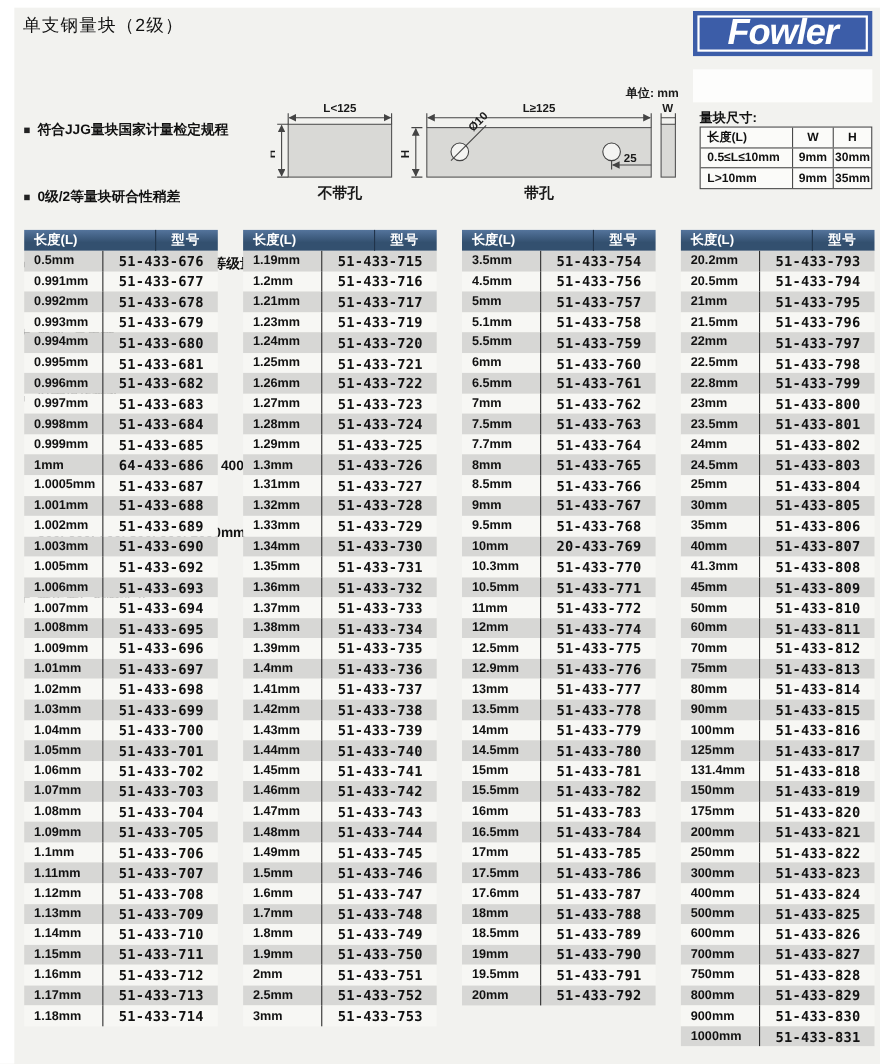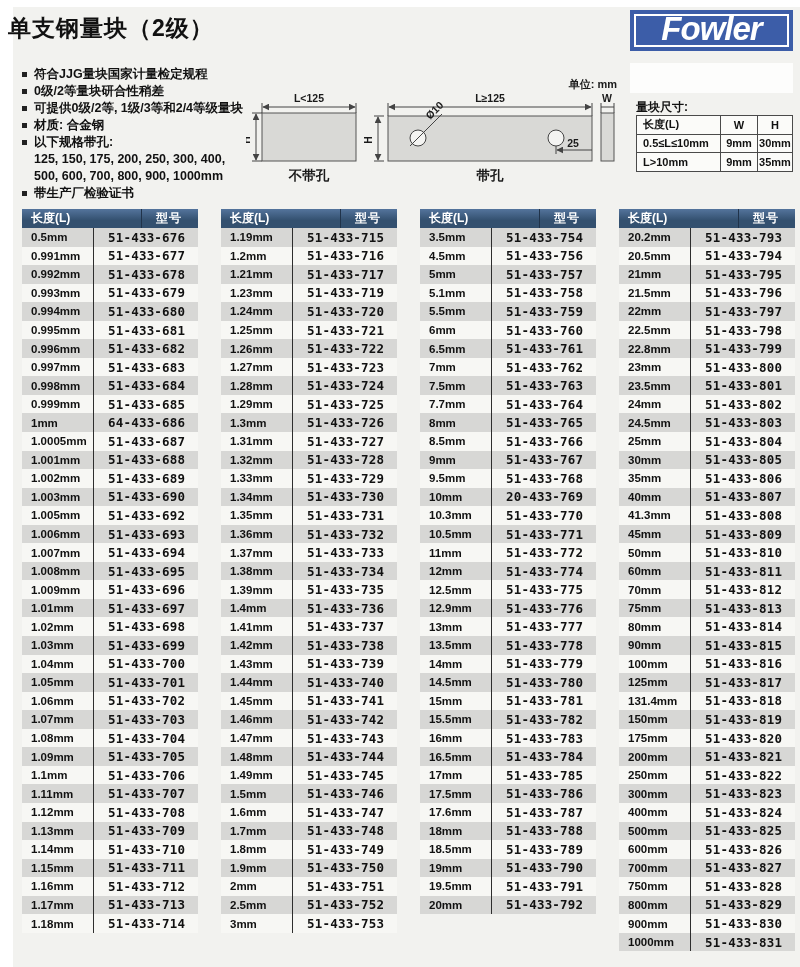--- a/index.html
+++ b/index.html
@@ -1,28 +1,28 @@
 <!DOCTYPE html>
 <html style="--header-bg: #33506f; --logo-blue: #3c5da8;"><head>
 <meta charset="utf-8">
 <style>
   html,body{margin:0;padding:0;}
   body{width:800px;height:967px;background:#f2f2ef;font-family:"Liberation Sans","DejaVu Sans",sans-serif;overflow:hidden;position:relative;color:#111;}
   .strip-top{position:absolute;left:0;top:0;width:800px;height:7px;background:#fff;}
   .strip-left{position:absolute;left:0;top:0;width:13px;height:967px;background:#fff;}
   .page{position:absolute;inset:0;}
-  .title{position:absolute;left:8px;top:13px;font-size:23px;font-weight:bold;letter-spacing:1px;margin:0;}
+  .title{position:absolute;left:21px;top:13px;font-size:16px;font-weight:normal;letter-spacing:1px;margin:0;}
   
   .logo{position:absolute;left:630px;top:10px;width:163px;height:41px;background:var(--logo-blue,#3c5da8);box-sizing:border-box;padding:4px;}
   .logo-inner{width:100%;height:100%;border:2px solid #fff;box-sizing:border-box;display:flex;align-items:center;justify-content:center;}
   .logo-inner span{color:#fff;font-size:33px;font-weight:bold;font-style:italic;letter-spacing:-1px;transform:translateY(-2px);}
   .logo-tail{position:absolute;left:630px;top:63px;width:163px;height:30px;background:#fdfdfc;}
   
   .features{position:absolute;left:22px;top:66px;width:345px;margin:0;padding:0;list-style:none;}
-  .features li{display:flex;line-height:17px;font-size:12.5px;font-weight:bold;}
+  .features li{display:flex;line-height:17px;font-size:12.5px;font-weight:bold;margin-top:44px;}
   .features .sq{flex:0 0 auto;width:5px;height:5px;background:#222;margin:6px 7px 0 0;}
   .features li.nob{padding-left:12px;}
   
   .diagram{position:absolute;left:246px;top:74px;}
   .diagram text{font-family:"Liberation Sans","DejaVu Sans",sans-serif;font-weight:bold;fill:#1a1a1a;}
   .dimtxt{font-size:10.5px;}
   .captxt{font-size:13.5px;}
   .unittxt{font-size:11px;}
   .blk{fill:#d9d9d6;stroke:#555;stroke-width:1;}
   .dln{stroke:#444;stroke-width:1;fill:none;}

